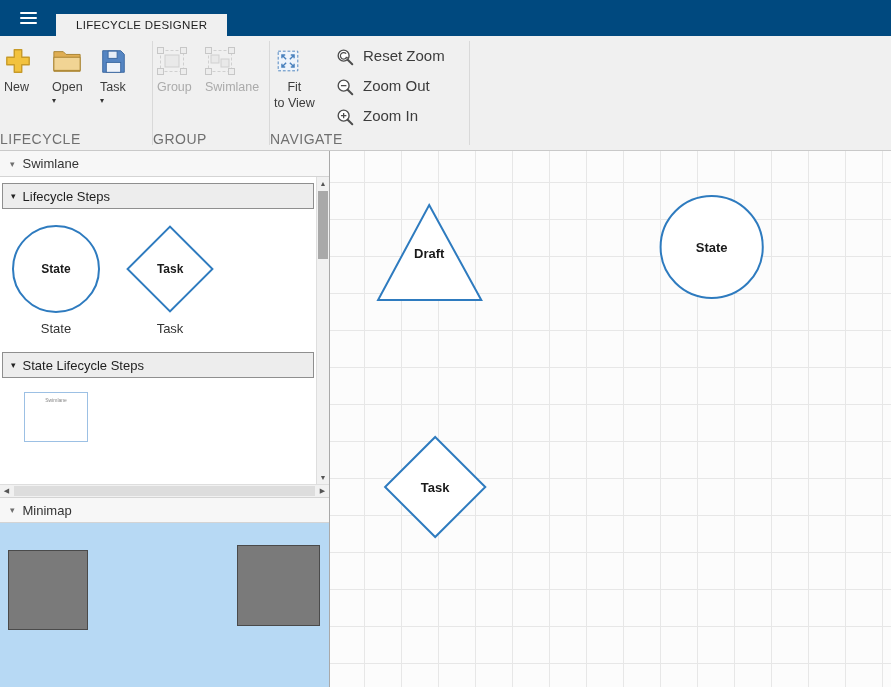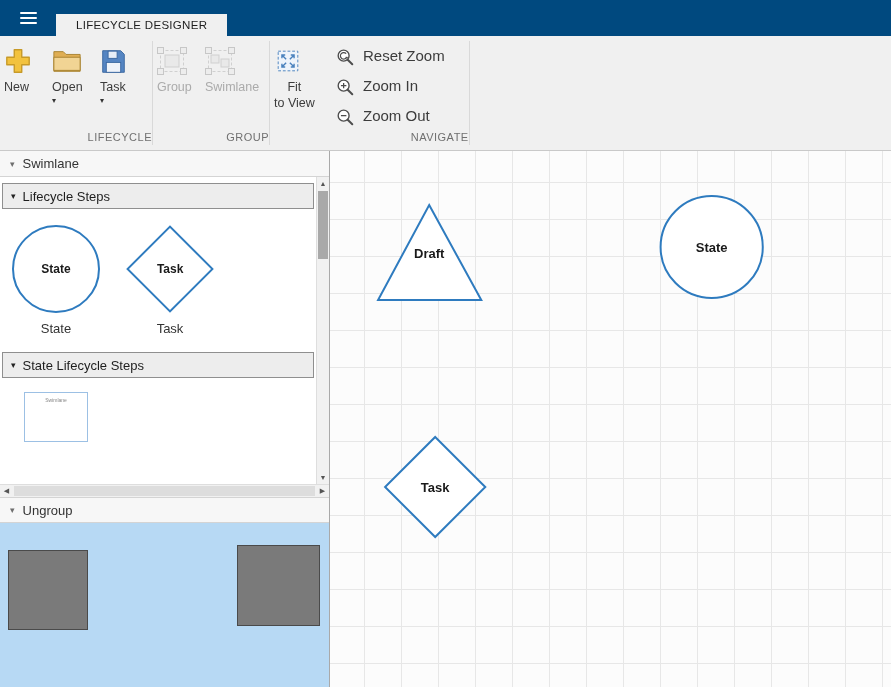--- a/index.html
+++ b/index.html
@@ -10,21 +10,21 @@
   
   .titlebar{height:36px;background:#00497F;display:flex;align-items:stretch;flex:0 0 auto}
   .hamburger{width:56px;display:flex;flex-direction:column;justify-content:center;align-items:center;gap:3px;cursor:pointer}
   .hamburger span{width:17px;height:2px;background:#fff;border-radius:1px}
   .tab{margin-top:14px;padding:0 20px;background:#f0f0f0;display:flex;align-items:center;font-size:11.5px;color:#1e1e1e;letter-spacing:.3px;cursor:pointer}
 
   
   .toolstrip{height:115px;background:#f0f0f0;border-bottom:1px solid #c9c9c9;display:flex;flex:0 0 auto}
   .ts-section{display:flex;flex-direction:column}
   .ts-buttons{flex:1;display:flex;align-items:flex-start;padding:6px 4px 0 4px}
-  .ts-caption{height:19px;text-align:right;font-size:11px;color:#707070;letter-spacing:.5px}
+  .ts-caption{height:19px;text-align:left;font-size:14px;color:#707070;letter-spacing:.5px}
   .ts-divider{width:1px;background:#d9d9d9;margin:5px 0}
   .ts-divider.inner{background:#e2e2e2}
   .ts-btn{display:flex;flex-direction:column;align-items:flex-start;cursor:pointer;border-radius:3px}
   .ts-btn.big{width:48px;padding-top:2px}
   .ts-btn .icon{height:34px;display:flex;align-items:center;justify-content:center}
   .ts-btn .lbl{font-size:12.5px;color:#3c3c3c;margin-top:2px;text-align:center;line-height:1.25}
   .ts-btn .caret{font-size:8px;color:#333;margin-top:1px;line-height:8px}
   .ts-btn.disabled .lbl{color:#ababab}
   .ts-btn.disabled .icon{opacity:.6;filter:grayscale(1)}
   .ts-btn.wide{width:60px}
@@ -201,34 +201,34 @@
                 <polygon points="12.9,13 14.6,10.9 11.7,10.6" fill="#4d4d4d"></polygon>
               </svg>
             </span>
             <span class="lbl">Reset Zoom</span>
           </div>
           <div class="ts-btn small">
             <span class="icon" style="height:20px">
               <svg width="20" height="20" viewBox="0 0 22 22">
                 <circle cx="9.5" cy="9.5" r="6" fill="#fff" stroke="#4d4d4d" stroke-width="1.5"></circle>
                 <line x1="14" y1="14" x2="19" y2="19" stroke="#4d4d4d" stroke-width="2.2" stroke-linecap="round"></line>
-                <path d="M9.5 6.5 V12.5 M6.5 9.5 H12.5" stroke="#4d4d4d" stroke-width="1.4"></path>
+                <path d="M6.5 9.5 H12.5" stroke="#4d4d4d" stroke-width="1.4"></path>
               </svg>
             </span>
-            <span class="lbl">Zoom In</span>
+            <span class="lbl">Zoom Out</span>
           </div>
           <div class="ts-btn small">
             <span class="icon" style="height:20px">
               <svg width="20" height="20" viewBox="0 0 22 22">
                 <circle cx="9.5" cy="9.5" r="6" fill="#fff" stroke="#4d4d4d" stroke-width="1.5"></circle>
                 <line x1="14" y1="14" x2="19" y2="19" stroke="#4d4d4d" stroke-width="2.2" stroke-linecap="round"></line>
-                <path d="M6.5 9.5 H12.5" stroke="#4d4d4d" stroke-width="1.4"></path>
+                <path d="M9.5 6.5 V12.5 M6.5 9.5 H12.5" stroke="#4d4d4d" stroke-width="1.4"></path>
               </svg>
             </span>
-            <span class="lbl">Zoom Out</span>
+            <span class="lbl">Zoom In</span>
           </div>
         </div>
       </div>
       <div class="ts-caption">NAVIGATE</div>
     </div>
 
     <div class="ts-divider"></div>
   </div>
 
   <div class="main">
@@ -283,21 +283,21 @@
       </div>
 
       <div class="hscroll">
         <div class="sbtn left">◀</div>
         <div class="thumb"></div>
         <div class="sbtn right">▶</div>
       </div>
 
       <div class="panel-header topline">
         <span class="tri">▾</span>
-        <span>Ungroup</span>
+        <span>Minimap</span>
       </div>
 
       <div class="minimap">
         <div class="mm-rect a"></div>
         <div class="mm-rect b"></div>
       </div>
     </div>
 
     <div class="canvas">
       <svg viewBox="0 0 560 536" preserveAspectRatio="none">

